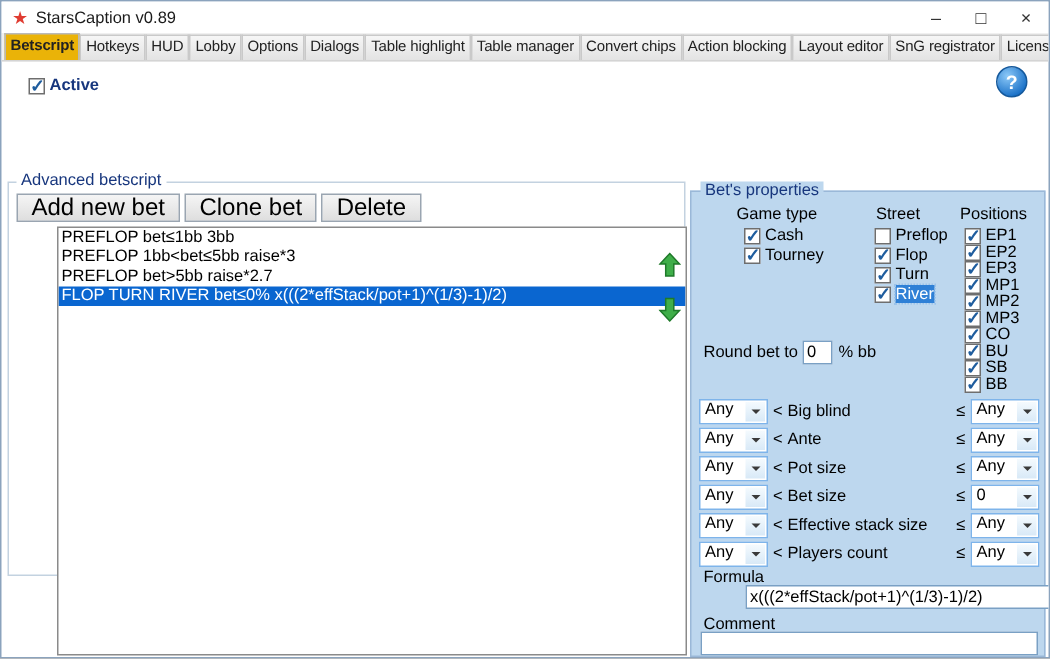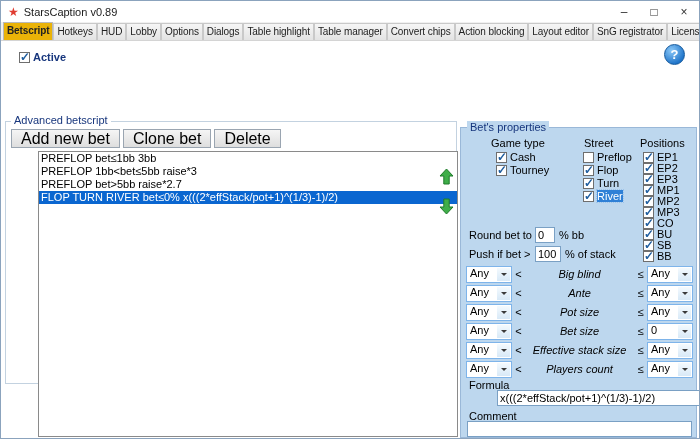--- a/index.html
+++ b/index.html
@@ -80,21 +80,21 @@
   .combo{ width:46px; height:17px; flex:none; background:#fff; border:1px solid #7eb4ea;
           display:flex; padding-left:3px; position:relative;
           cursor:default; }
   .combo-val{ font-size:11px; }
   .combo-arrow{ position:absolute; right:1px; top:1px; bottom:1px; width:13px;
           background:linear-gradient(#f4fafe,#d8e9f7); display:flex; align-items:center;
           justify-content:center; }
   .combo-arrow::after{ content:""; border:3.5px solid transparent; border-top-color:#3a3a3a;
           margin-top:4px; }
   .sym{ width:13px; text-align:center; flex:none; }
-  .range-label{ flex:1; text-align:center; white-space:nowrap;font-style:italic; }
+  .range-label{ flex:1; white-space:nowrap; }
 
   .field-label{ position:absolute; left:8px; }
   .field-input{ position:absolute; left:6px; width:225px; }
 </style>
 </head>
 <body>
 
 <div class="window">
 
   <div class="titlebar">
@@ -228,25 +228,20 @@
     <label class="cb" style="left:182px; top:122px" data-checked="true">
       <span class="box"></span>
       <span class="cb-label">BB</span>
     </label>
 
     <div class="inline-row" style="left:8px; top:99px">
       <span class="lbl">Round bet to</span>
       <input class="tinput" style="width: 20px;" value="0">
       <span>% bb</span>
     </div>
-    <div class="inline-row" style="left:8px; top:118px">
-      <span class="lbl">Push if bet &gt;</span>
-      <input class="tinput" style="width: 26px;" value="100">
-      <span>% of stack</span>
-    </div>
 
     <div class="range-row" style="top:137px">
       <div class="combo">
         <span class="combo-val">Any</span>
         <span class="combo-arrow"></span>
       </div>
       <span class="sym">&lt;</span>
       <span class="range-label">Big blind</span>
       <span class="sym">≤</span>
       <div class="combo">

